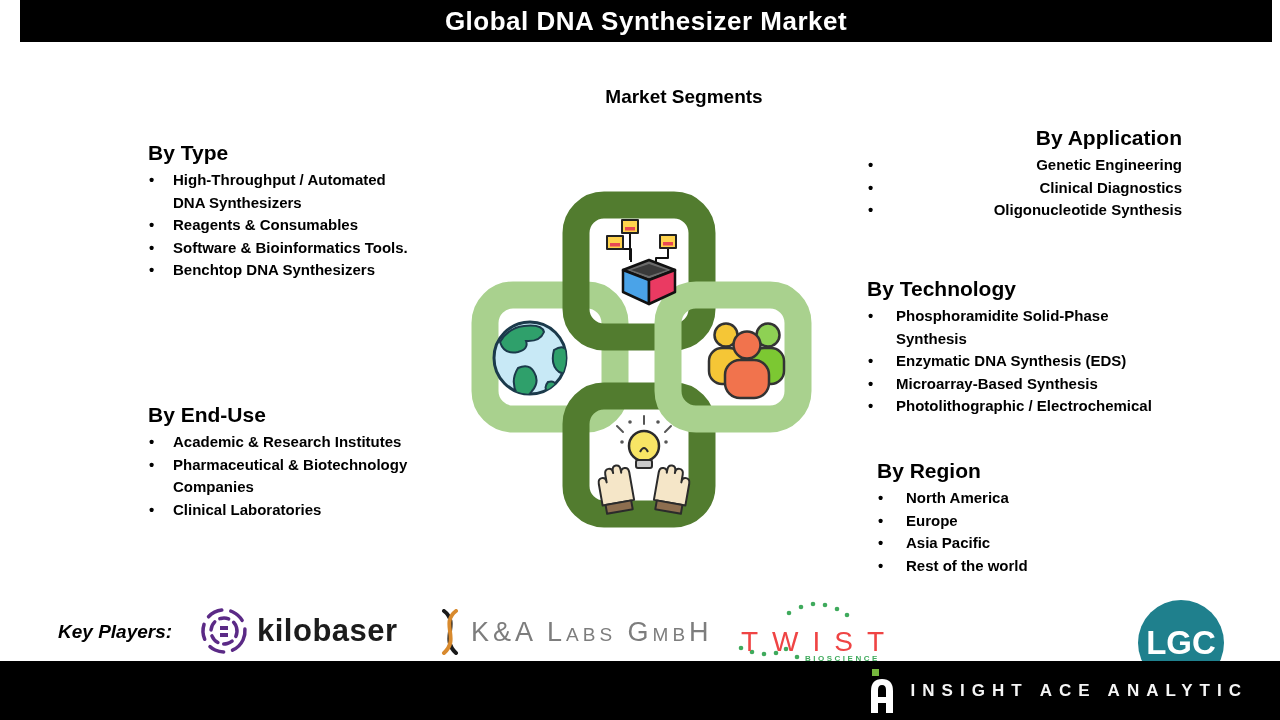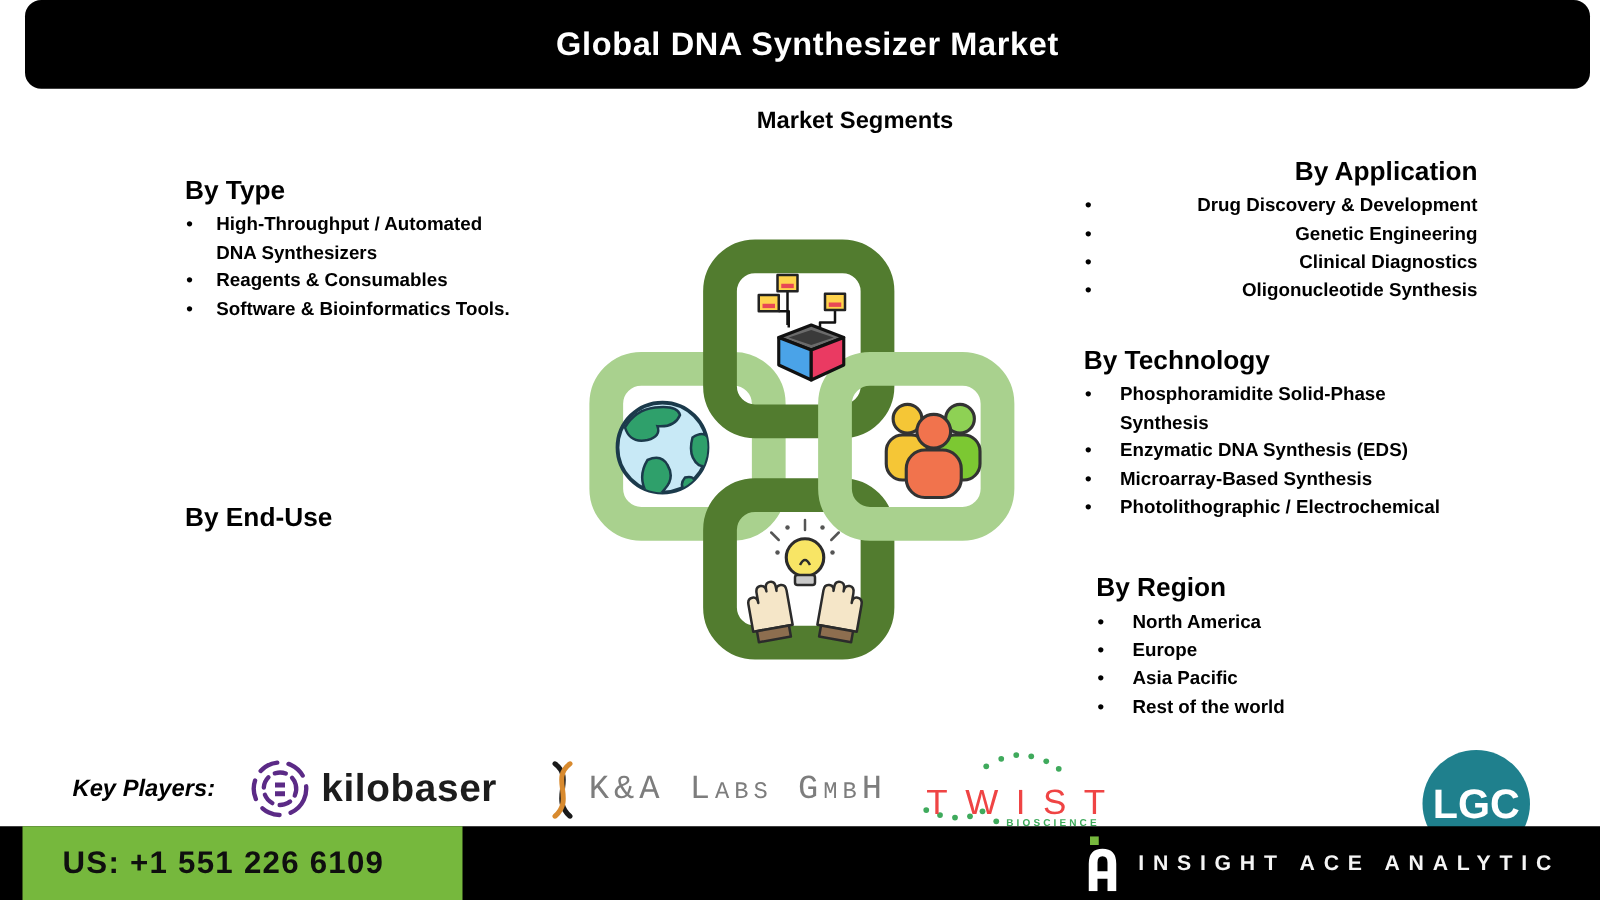--- a/index.html
+++ b/index.html
@@ -1,21 +1,21 @@
 <!DOCTYPE html>
 <html><head>
 <meta charset="utf-8">
 <style>
   html,body{margin:0;padding:0;background:#fff;}
   .canvas{position:relative;width:1280px;height:720px;background:#ffffff;overflow:hidden;
           font-family:"Liberation Sans", sans-serif;color:#111;}
 
   
-  .topbar{position:absolute;left:20px;right:8px;top:0;height:71px;background:#000;
-          display:flex;align-items:center;justify-content:center;border-radius:13px;}
+  .topbar{position:absolute;left:20px;right:8px;top:0;height:42px;background:#000;
+          display:flex;align-items:center;justify-content:center;}
   .topbar .title{color:#fff;font-size:26px;font-weight:bold;letter-spacing:.5px;}
 
   
   .subtitle{position:absolute;left:0;top:86px;width:1272px;text-align:center;
             font-size:19px;font-weight:bold;color:#000;padding-left:48px;}
 
   
   .seg{position:absolute;}
   .seg h3{margin:0 0 4px 5px;font-size:21px;font-weight:bold;color:#000;}
   .seg ul{list-style:none;margin:0;padding:0;font-size:15px;font-weight:bold;color:#000;}
@@ -33,21 +33,21 @@
   
   .center-graphic{position:absolute;left:460px;top:180px;width:360px;height:360px;}
 
   
   .kp-label{position:absolute;left:58px;top:621px;font-size:19px;font-weight:bold;
             font-style:italic;color:#000;}
   .logo{position:absolute;display:flex;align-items:center;justify-content:flex-end;}
   .logo-kilobaser{left:198px;top:604px;height:54px;gap:7px;}
   .kilobaser-text{font-size:31px;font-weight:600;color:#1c1c1c;letter-spacing:.5px;}
   .logo-ka{left:438px;top:608px;height:48px;gap:9px;}
-  .ka-text{font-family:Liberation Mono, monospace;font-variant:small-caps;font-size:27px;
+  .ka-text{font-family:Liberation Sans, sans-serif;font-variant:small-caps;font-size:27px;
            color:#7d7d7d;letter-spacing:4px;}
   .logo-twist{left:733px;top:598px;width:145px;height:64px;display:block;}
   .twist-letters{position:absolute;left:8px;top:28px;font-size:28px;font-weight:500;
                  color:#ef4444;letter-spacing:14px;}
   .twist-sub{position:absolute;left:72px;top:56px;font-size:8px;font-weight:bold;
              color:#3faa5c;letter-spacing:2.5px;}
   .twist-dots{position:absolute;left:0;top:0;}
   .logo-danaher{left:952px;top:584px;width:156px;height:76px;display:block;text-align:center;}
   .danaher-emblem{display:block;margin:0 auto;}
   .danaher-text{display:block;margin-top:1px;font-size:19px;font-weight:800;font-style:italic;
@@ -75,31 +75,36 @@
   </div>
 
   <div class="subtitle">Market Segments</div>
 
   <section class="seg seg-type">
     <h3>By Type</h3>
     <ul>
       <li>High-Throughput / Automated DNA Synthesizers</li>
       <li>Reagents &amp; Consumables</li>
       <li>Software &amp; Bioinformatics Tools.</li>
+      <li>Benchtop DNA Synthesizers</li>
     </ul>
   </section>
 
   <section class="seg seg-enduse">
     <h3>By End-Use</h3>
+    <ul>
+      <li>Academic &amp; Research Institutes</li>
+      <li>Pharmaceutical &amp; Biotechnology Companies</li>
+      <li>Clinical Laboratories</li>
+    </ul>
   </section>
 
   <section class="seg seg-application">
     <h3>By Application</h3>
     <ul>
-      <li>Drug Discovery &amp; Development</li>
       <li>Genetic Engineering</li>
       <li>Clinical Diagnostics</li>
       <li>Oligonucleotide Synthesis</li>
     </ul>
   </section>
 
   <section class="seg seg-region">
     <h3>By Region</h3>
     <ul>
       <li>North America</li>
@@ -246,23 +251,20 @@
     <span class="twist-letters" style="letter-spacing:14px;">TWIST</span>
     <span class="twist-sub">BIOSCIENCE</span>
   </div>
 
 
   <div class="logo logo-lgc">
     <span class="lgc-text">LGC</span>
   </div>
 
   <div class="footbar"></div>
-  <div class="phone-box">
-    <span class="phone-text">US: +1 551 226 6109</span>
-  </div>
   <div class="brand">
     <div class="ia-logo">
       <svg width="26" height="44" viewBox="0 0 26 44">
         <rect x="3" y="0" width="7" height="7" fill="#76b83d"></rect>
         <path fill-rule="evenodd" fill="#ffffff" d="M2 44 V22 Q2 10 13 10 Q24 10 24 22 V44 H17 V34 H9 V44 Z
                  M9 28 V21 Q9 16 13 16 Q17 16 17 21 V28 Z"></path>
       </svg>
     </div>
     <span class="brand-text">INSIGHT ACE ANALYTIC</span>
   </div>

